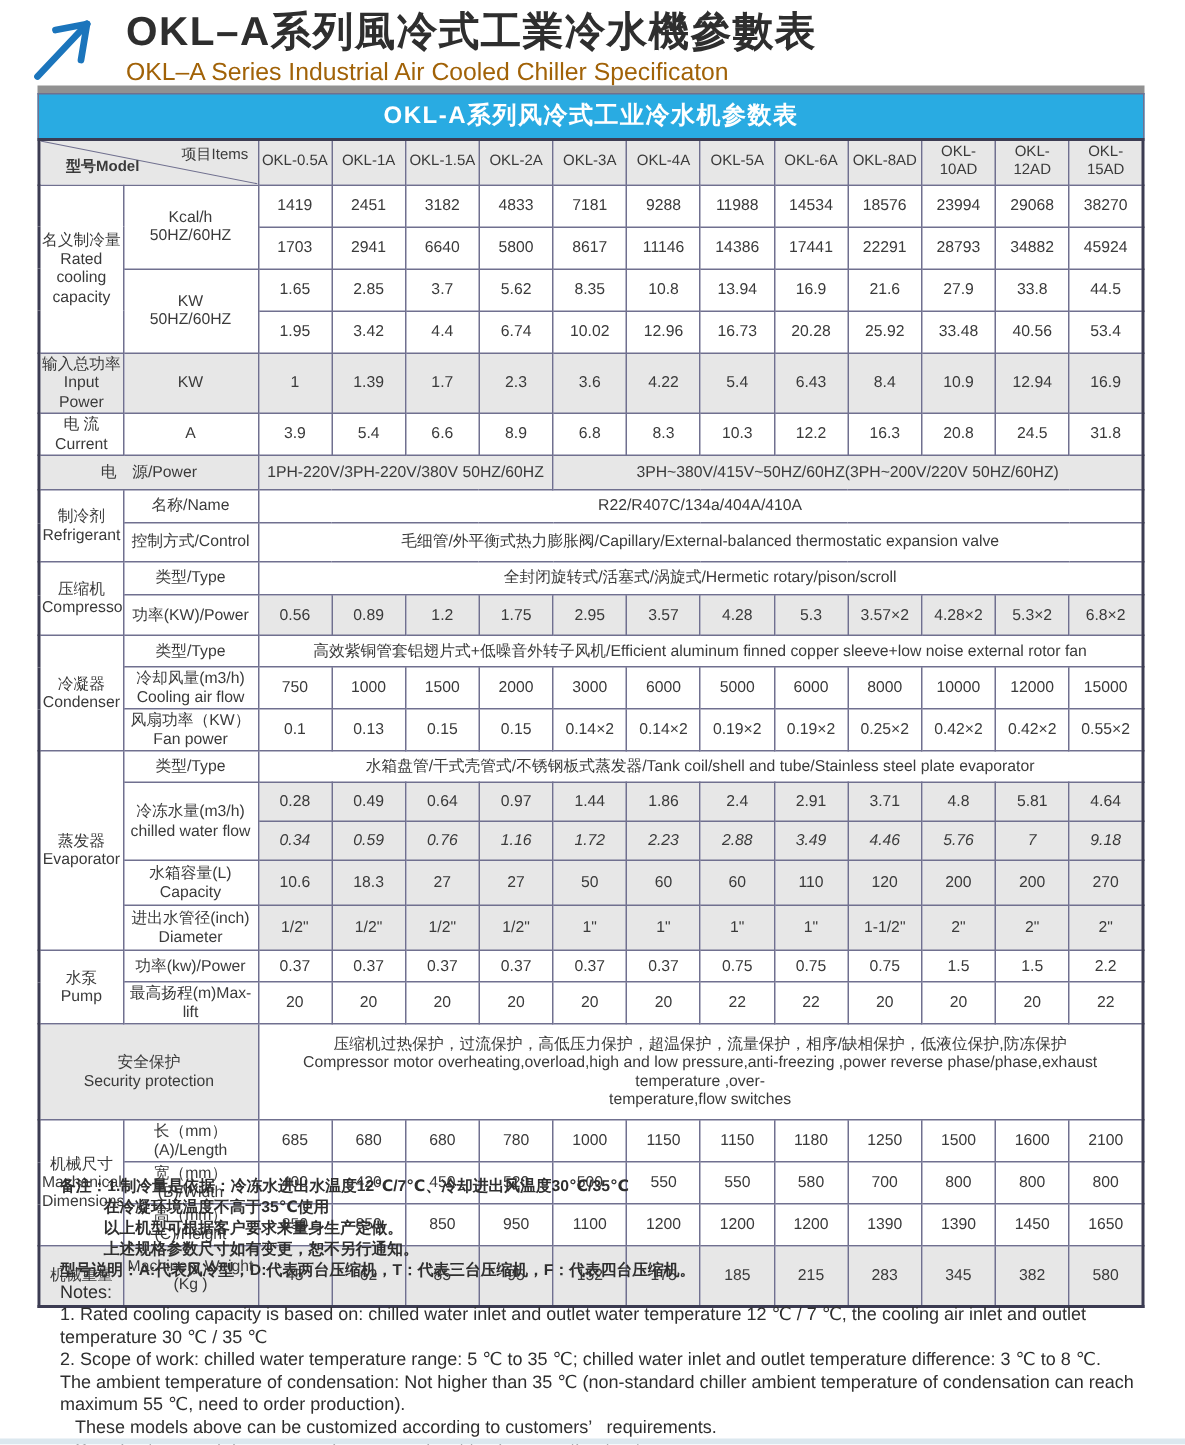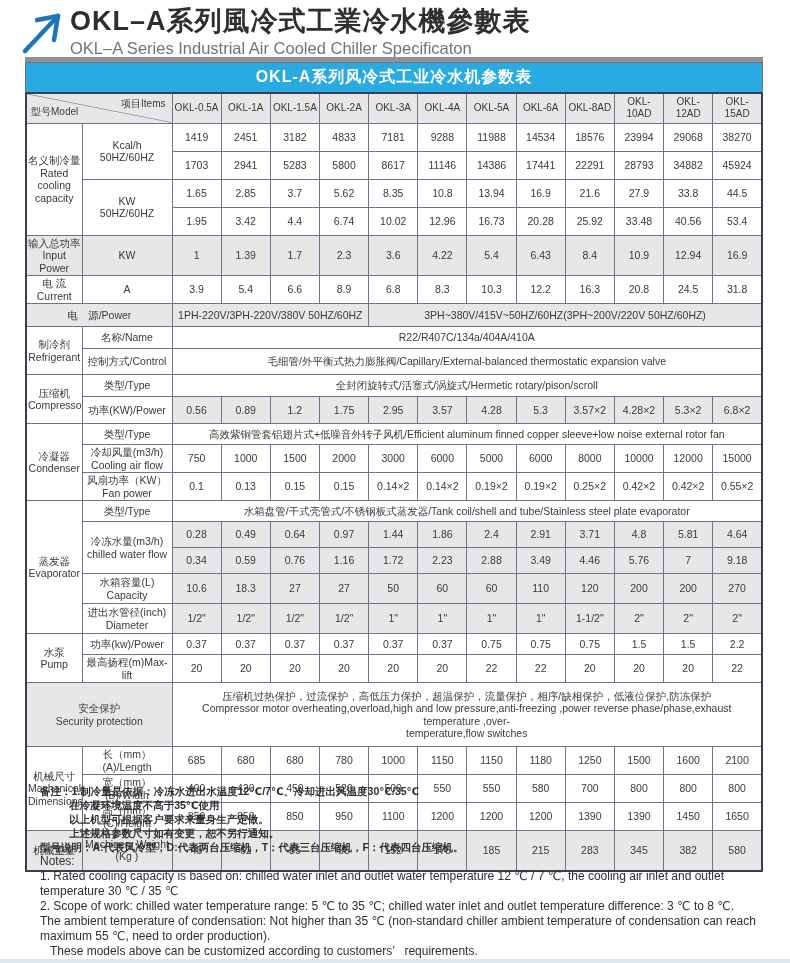--- a/index.html
+++ b/index.html
@@ -4,23 +4,23 @@
 <style>
   html,body{margin:0;padding:0;}
   body{
     width:790px;height:963px;background:#ffffff;position:relative;
     font-family:"Liberation Sans","DejaVu Sans",sans-serif;color:#333;
     -webkit-font-smoothing:antialiased;
   }
   
   .page-header{position:absolute;top:6px;left:16px;display:flex;align-items:flex-start;}
   .logo{width:52px;height:50px;margin-top:2px;}
-  .titles{margin-left:2px;}
+  .titles{margin-left:16px;}
   .title-zh{font-size:27px;font-weight:bold;color:#2e2e2e;letter-spacing:1px;line-height:30px;}
-  .title-en{font-size:16.5px;color:#737373;line-height:22px;margin-top:1px;}
+  .title-en{font-size:16.5px;color:#a16207;line-height:22px;margin-top:1px;}
   
   .table-wrap{position:absolute;left:25px;top:57px;width:738px;}
   .top-bar{height:5px;background:#919191;}
   .banner{
     height:29px;background:#29abe2;color:#ffffff;font-size:16px;font-weight:bold;
     display:flex;align-items:center;justify-content:center;letter-spacing:1px;
     border:1px solid #70708f;border-bottom:none;
   }
   table.spec{border-collapse:collapse;table-layout:fixed;width:738px;border:2px solid #3c3c52;}
   table.spec col.c-g{width:56px;}
@@ -30,21 +30,21 @@
     font-size:10.5px;line-height:12.5px;padding:1px 1px;white-space:pre-line;
     color:#3a3a3a;overflow:hidden;
   }
   table.spec th{font-weight:normal;background:#e7e7e7;font-size:10px;padding:0;}
   td.shaded,th.shaded{background:#e7e7e7;}
   td.c-span{font-size:10.5px;}
   td.al-l{text-align:left;padding:2px 6px;line-height:15px;}
   
   th.diag{position:relative;background:#e7e7e7;padding:0;}
   th.diag svg{position:absolute;left:0;top:0;width:100%;height:100%;}
-  th.diag .lbl-model{position:absolute;left:4px;bottom:4px;font-size:10px;}
+  th.diag .lbl-model{position:absolute;left:17px;bottom:4px;font-size:10px;font-weight:bold;}
   th.diag .lbl-items{position:absolute;right:6px;top:4px;font-size:10px;}
   
   .notes{position:absolute;left:40px;top:784px;width:740px;}
   .note-zh{font-size:10.5px;line-height:14px;color:#2f2f2f;white-space:pre-wrap;font-weight:bold;}
   .note-en{font-size:12px;line-height:15px;color:#2f2f2f;white-space:pre-wrap;}
   .footer-bar{position:absolute;left:0;bottom:0;width:790px;height:4px;background:#dce8ef;}
 </style>
 </head>
 <body>
 
@@ -118,21 +118,21 @@
           <td class="c-val">11988</td>
           <td class="c-val">14534</td>
           <td class="c-val">18576</td>
           <td class="c-val">23994</td>
           <td class="c-val">29068</td>
           <td class="c-val">38270</td>
         </tr>
         <tr style="height: 28px;">
           <td class="c-val">1703</td>
           <td class="c-val">2941</td>
-          <td class="c-val">5283</td>
+          <td class="c-val">6640</td>
           <td class="c-val">5800</td>
           <td class="c-val">8617</td>
           <td class="c-val">11146</td>
           <td class="c-val">14386</td>
           <td class="c-val">17441</td>
           <td class="c-val">22291</td>
           <td class="c-val">28793</td>
           <td class="c-val">34882</td>
           <td class="c-val">45924</td>
         </tr>
@@ -289,21 +289,21 @@
           <td class="c-val shaded">0.97</td>
           <td class="c-val shaded">1.44</td>
           <td class="c-val shaded">1.86</td>
           <td class="c-val shaded">2.4</td>
           <td class="c-val shaded">2.91</td>
           <td class="c-val shaded">3.71</td>
           <td class="c-val shaded">4.8</td>
           <td class="c-val shaded">5.81</td>
           <td class="c-val shaded">4.64</td>
         </tr>
-        <tr style="height: 26px;">
+        <tr style="height: 26px; font-style: italic;">
           <td class="c-val shaded">0.34</td>
           <td class="c-val shaded">0.59</td>
           <td class="c-val shaded">0.76</td>
           <td class="c-val shaded">1.16</td>
           <td class="c-val shaded">1.72</td>
           <td class="c-val shaded">2.23</td>
           <td class="c-val shaded">2.88</td>
           <td class="c-val shaded">3.49</td>
           <td class="c-val shaded">4.46</td>
           <td class="c-val shaded">5.76</td>

